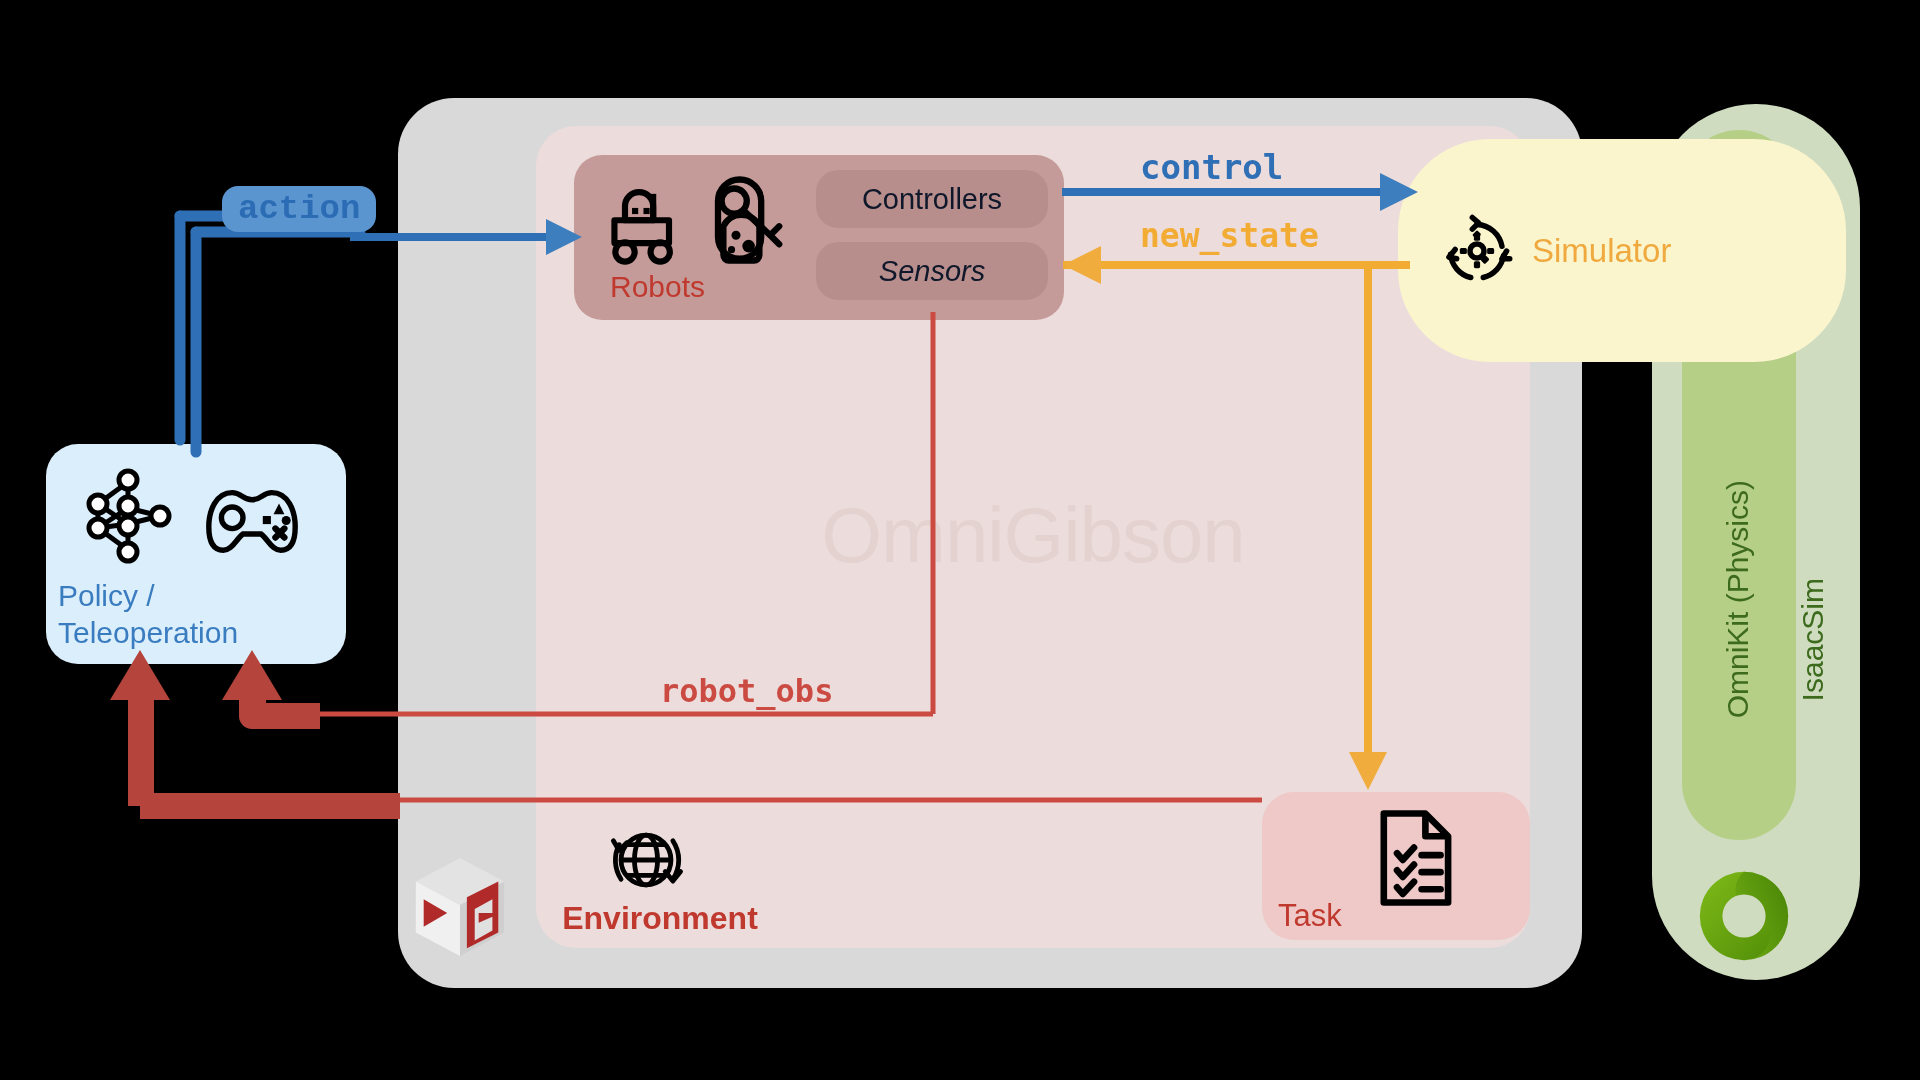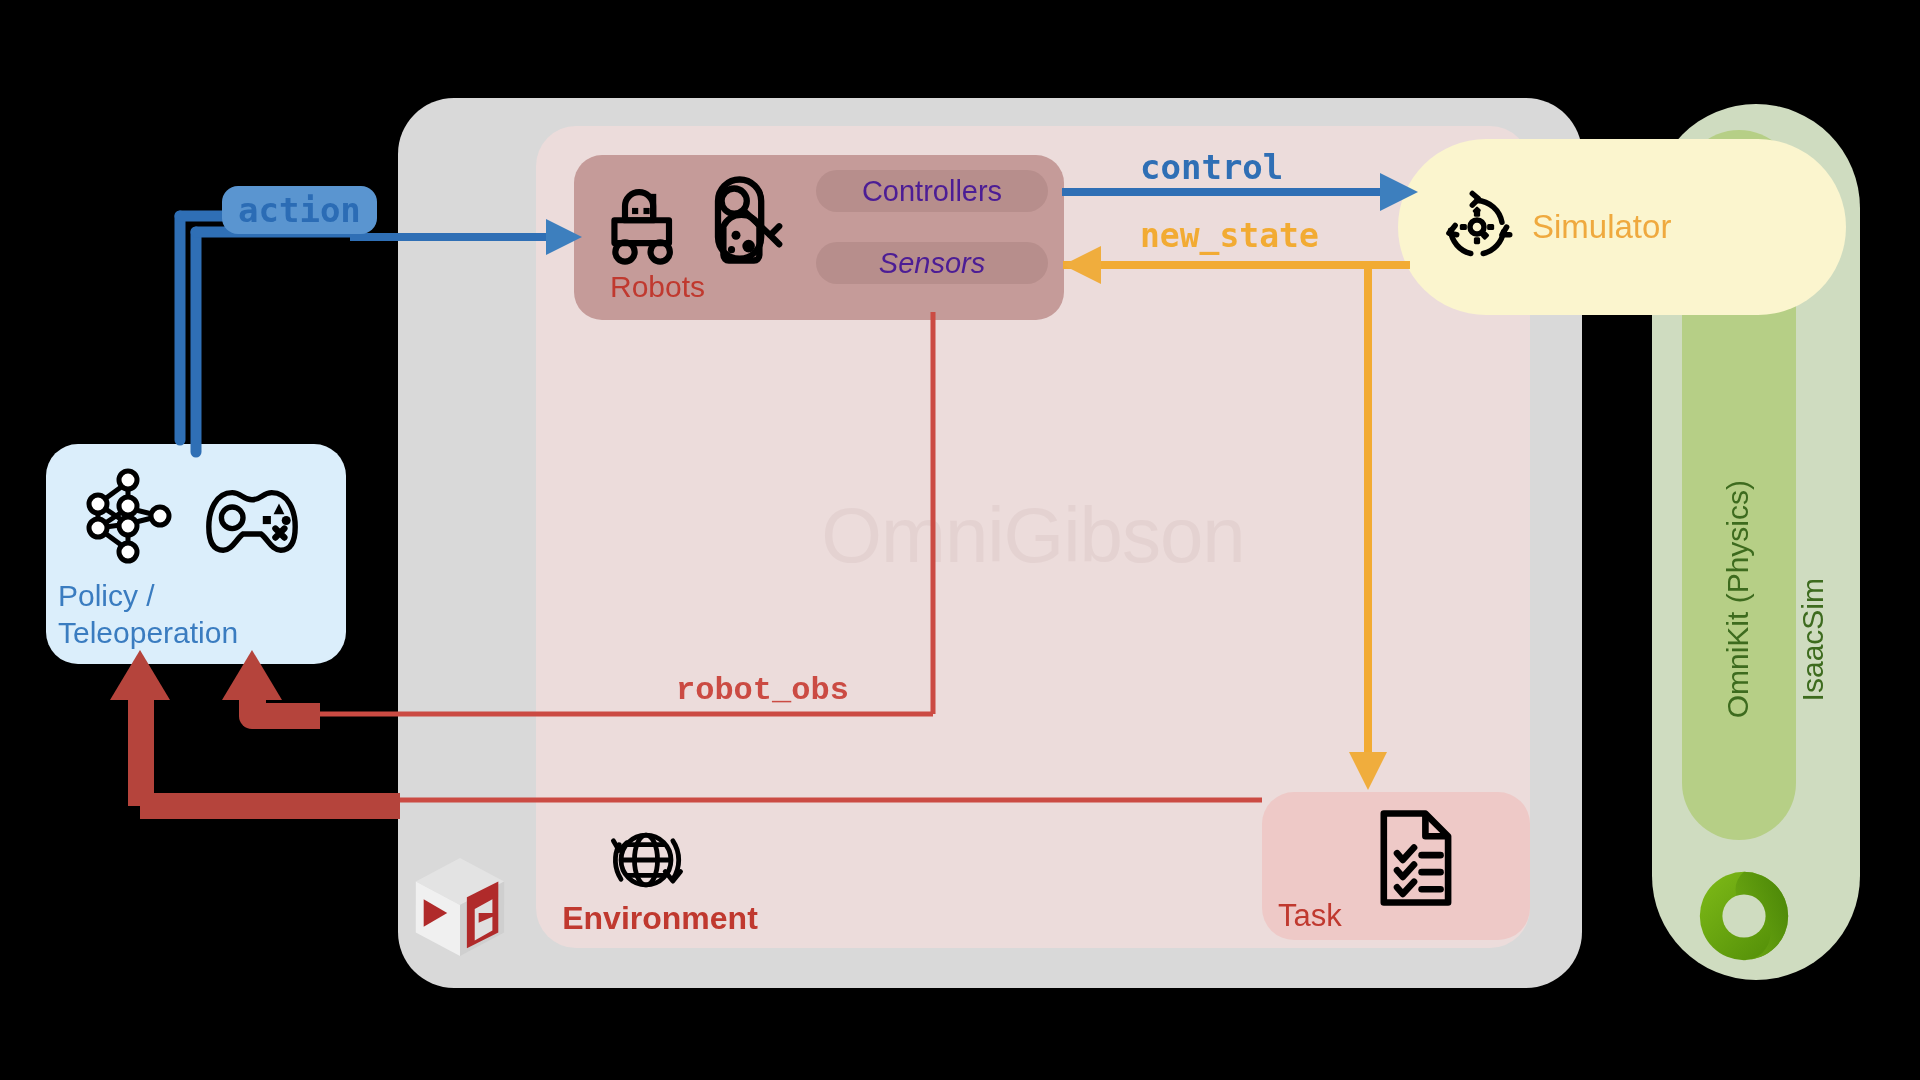--- a/index.html
+++ b/index.html
@@ -9,30 +9,30 @@
   
   .og-outer{position:absolute;left:398px;top:98px;width:1184px;height:890px;
     background:#d9d9d9;border-radius:56px;}
   .env-box{position:absolute;left:536px;top:126px;width:994px;height:822px;
     background:#ecdcdb;border-radius:40px;}
   .watermark{position:absolute;left:536px;top:490px;width:994px;text-align:center;
     font-size:78px;font-weight:400;color:#e4d2d1;letter-spacing:-1px;user-select:none;}
 
   .robots-box{position:absolute;left:574px;top:155px;width:490px;height:165px;
     background:#c59b99;border-radius:28px;}
-  .sub-pill{position:absolute;left:816px;width:232px;height:42px;
+  .sub-pill{position:absolute;left:816px;width:232px;height:58px;
     background:#b78e8c;border-radius:22px;display:flex;align-items:center;justify-content:center;
-    font-size:29px;font-weight:500;color:#4c1d95;}
+    font-size:29px;font-weight:500;color:#0f172a;}
   .sub-pill.ctrl{top:170px;}
   .sub-pill.sens{top:242px;font-style:italic;}
 
   .robots-label{position:absolute;left:610px;top:270px;width:200px;text-align:left;
     font-size:30px;font-weight:500;color:#c0392f;}
 
-  .sim-box{position:absolute;left:1398px;top:139px;width:448px;height:176px;
+  .sim-box{position:absolute;left:1398px;top:139px;width:448px;height:223px;
     background:#fbf5ce;border-radius:92px;display:flex;align-items:center;}
   .sim-label{font-size:33px;color:#efa93e;font-weight:500;margin-left:16px;}
 
   .task-box{position:absolute;left:1262px;top:792px;width:268px;height:148px;
     background:#eec9c7;border-radius:32px;}
   .task-label{position:absolute;left:1278px;top:898px;font-size:31px;font-weight:500;color:#c0392f;}
 
   .policy-box{position:absolute;left:46px;top:444px;width:300px;height:220px;
     background:#dbeefb;border-radius:32px;}
   .policy-label{position:absolute;left:58px;top:578px;width:280px;
@@ -47,24 +47,24 @@
   .omnikit-inner{position:absolute;left:1682px;top:130px;width:114px;height:710px;
     background:#b6cf86;border-radius:57px;}
   .vlabel{position:absolute;writing-mode:vertical-rl;transform:rotate(180deg);
     font-size:30px;font-weight:500;color:#3d6b1e;white-space:nowrap;}
   .vlabel.omnikit{left:1721px;top:480px;}
   .vlabel.isaacsim{left:1796px;top:578px;}
 
   
   .flow{position:absolute;font-family:"DejaVu Sans Mono",monospace;font-weight:700;white-space:nowrap;}
   .flow.action{left:222px;top:186px;font-size:34px;color:#2b6cb5;
-    background:#5a95d0;padding:4px 16px;border-radius:16px;}
+    background:#5a95d0;padding:4px 16px;border-radius:16px;font-family:Liberation Mono, monospace;}
   .flow.control{left:1140px;top:147px;font-size:34px;color:#2f6fb5;}
   .flow.newstate{left:1140px;top:216px;font-size:33px;color:#f2ab33;}
-  .flow.robotobs{left:676px;top:672px;font-size:32px;color:#cb4b43;font-family:Liberation Mono, monospace;}
+  .flow.robotobs{left:660px;top:672px;font-size:32px;color:#cb4b43;}
   .flow.taskobs{left:690px;top:750px;font-size:32px;color:#cb4b43;}
 
   svg.lay{position:absolute;left:0;top:0;width:1920px;height:1080px;pointer-events:none;}
   .ico{position:absolute;}
 </style>
 </head>
 <body>
 
 <div id="stage">
 

